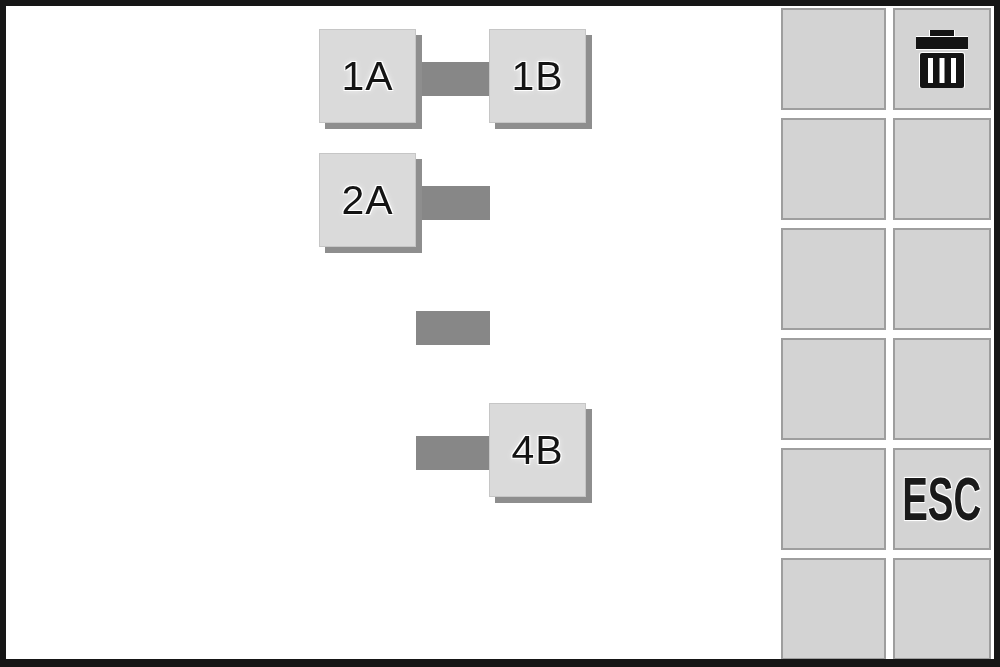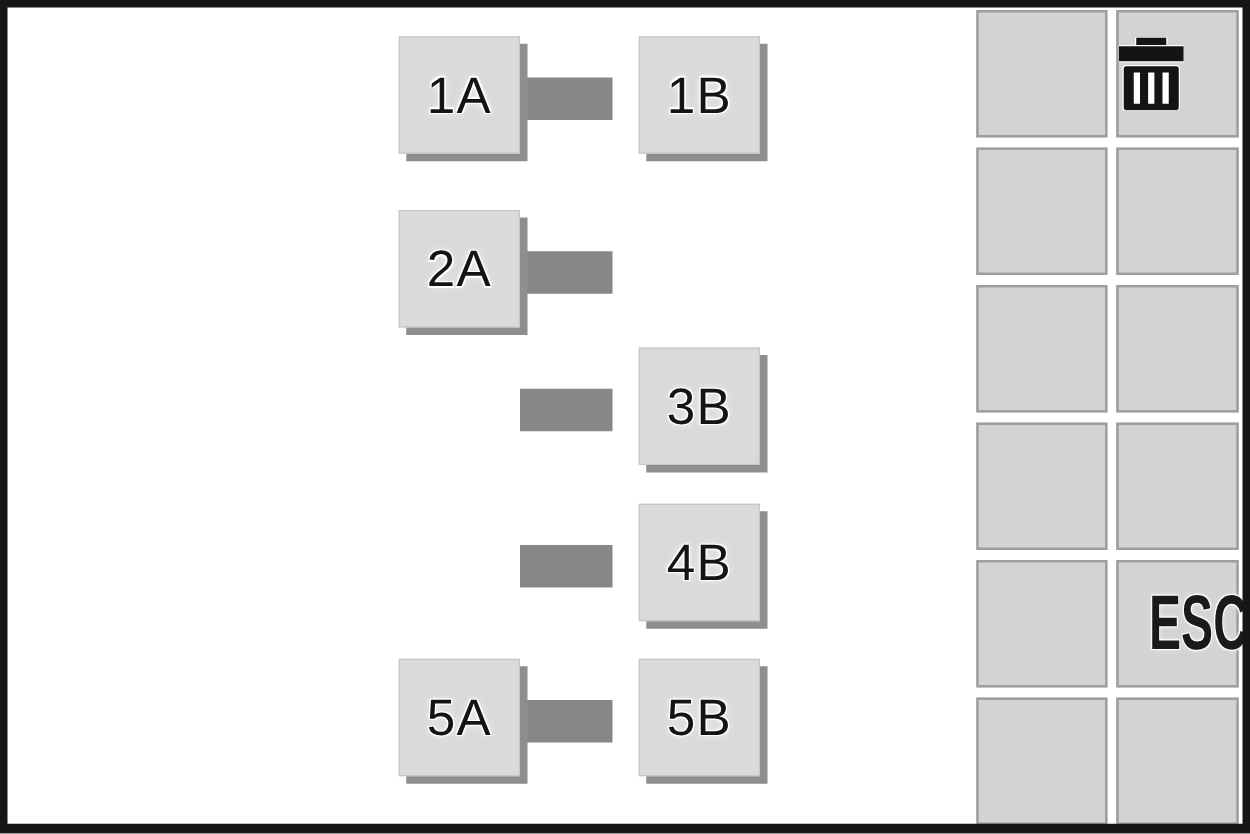--- a/index.html
+++ b/index.html
@@ -42,21 +42,21 @@
     border: 1px solid #c6c6c6;
     box-sizing: border-box;
     box-shadow: 6px 6px 0 0 #8e8e8e;
     display: flex;
     align-items: center;
     justify-content: center;
     z-index: 2;
     cursor: pointer;
   }
   .pad-button.a { left: 0; }
-  .pad-button.b { left: 170px; margin-left: 22px; }
+  .pad-button.b { left: 170px; }
   .pad-label {
     font-size: 41px;
     font-weight: 400;
     color: #141414;
     letter-spacing: 1px;
     text-shadow: -1px -1px 0 #fff, 1px -1px 0 #fff, -1px 1px 0 #fff,
                  1px 1px 0 #fff, 0 0 6px rgba(255,255,255,.9);
   }
   .connector {
     position: absolute;
@@ -81,20 +81,21 @@
     column-gap: 7px;
     row-gap: 8px;
     z-index: 1;
   }
   .key-cell {
     background: #d3d3d3;
     border: 2px solid #9e9e9e;
     box-sizing: border-box;
     display: flex;
     align-items: center;
+    justify-content: center;
   }
   .key-cell.active { cursor: pointer; }
   .esc-label {
     font-size: 62px;
     font-weight: 700;
     color: #1a1a1a;
     transform: scaleX(0.62);
     transform-origin: center;
     letter-spacing: 0px;
     line-height: 1;
@@ -112,50 +113,38 @@
   <div class="pair-row" style="top:29px">
     <div class="connector"></div>
     <div class="pad-button a">
       <span class="pad-label">1A</span>
     </div>
     <div class="pad-button b">
       <span class="pad-label">1B</span>
     </div>
   </div>
 
-  <div class="pair-row" style="top:168px">
+  <div class="pair-row" style="top:153px">
     <div class="connector"></div>
     <div class="pad-button a">
       <span class="pad-label">2A</span>
     </div>
   </div>
 
   <div class="pair-row" style="top:278px">
     <div class="connector"></div>
-    <div class="pad-button b">
-      <span class="pad-label">3B</span>
-    </div>
   </div>
 
   <div class="pair-row" style="top:403px">
     <div class="connector"></div>
     <div class="pad-button b">
       <span class="pad-label">4B</span>
     </div>
   </div>
 
-  <div class="pair-row" style="top:527px">
-    <div class="connector"></div>
-    <div class="pad-button a">
-      <span class="pad-label">5A</span>
-    </div>
-    <div class="pad-button b">
-      <span class="pad-label">5B</span>
-    </div>
-  </div>
 
   <div class="sidebar-grid">
 
     <div class="key-cell"></div>
 
     <div class="key-cell active">
       <svg class="trash-svg" width="52" height="58" viewBox="0 0 52 58">
         <g stroke="#ffffff" stroke-width="2" paint-order="stroke" fill="#141414">
           <rect x="14" y="0" width="24" height="9"></rect>
           <rect x="0" y="7" width="52" height="12"></rect>

